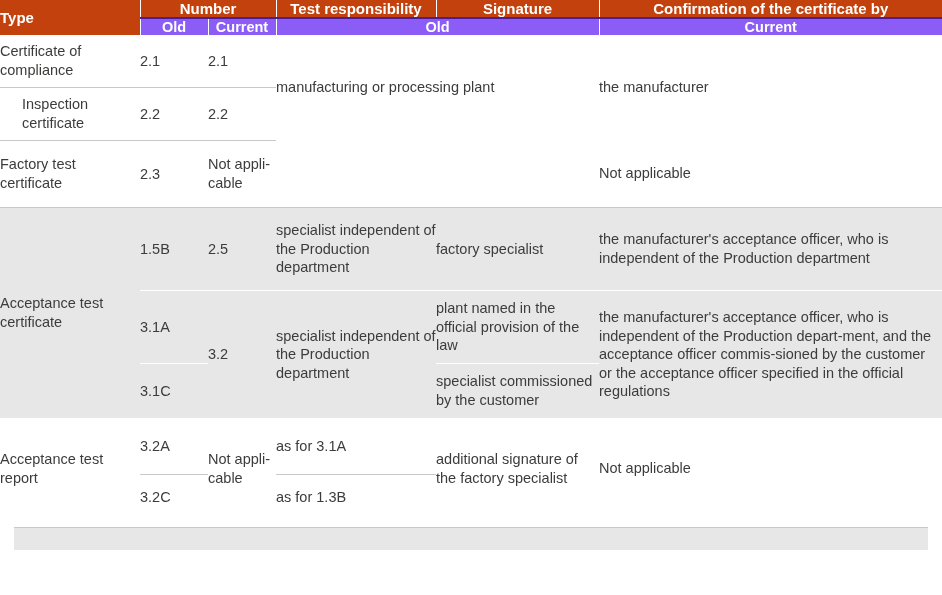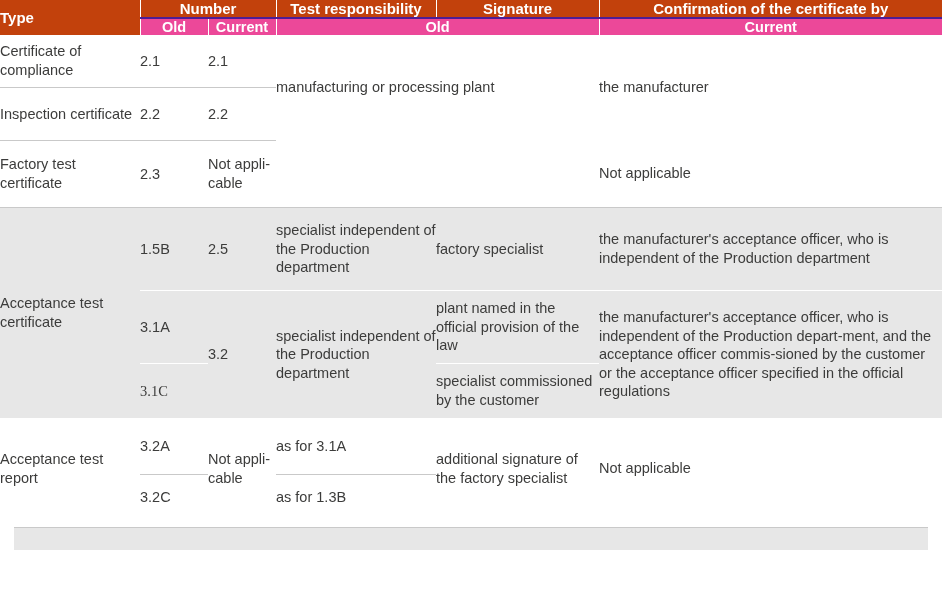--- a/index.html
+++ b/index.html
@@ -29,21 +29,21 @@
     font-size: 15px;
     text-align: center;
     vertical-align: middle;
     padding: 6px 4px;
   }
   .hdr-type {
     text-align: left;
     padding-left: 14px;
   }
   .hdr-sub {
-    background: #ec4899;
+    background: #8b5cf6;
     color: #ffffff;
     font-size: 14.5px;
     text-align: center;
     vertical-align: middle;
     padding: 6px 4px;
   }
   .hdr-div-bottom {
     border-bottom: 2px solid #4c1d95;
   }
   .hdr-div-right {
@@ -118,21 +118,21 @@
 
     <tr>
       <td class="cell cell-left white rule" style="height:52px;margin-top:12px;">Certificate of compliance</td>
       <td class="cell white rule">2.1</td>
       <td class="cell white rule">2.1</td>
       <td class="cell white" colspan="2" rowspan="2">manufacturing or processing plant</td>
       <td class="cell white" rowspan="2">the manufacturer</td>
     </tr>
 
     <tr>
-      <td class="cell cell-left white rule" style="height:52px;">Inspection certificate</td>
+      <td class="cell cell-left white rule" style="height:52px;padding-left:22px;">Inspection certificate</td>
       <td class="cell white rule">2.2</td>
       <td class="cell white rule">2.2</td>
     </tr>
 
     <tr>
       <td class="cell cell-left white rule" style="height:66px;">Factory test certificate</td>
       <td class="cell white rule">2.3</td>
       <td class="cell white rule">Not appli-cable</td>
       <td class="cell white rule" colspan="2"></td>
       <td class="cell white rule">Not applicable</td>
@@ -149,21 +149,21 @@
 
     <tr>
       <td class="cell shade rule-white" style="height:72px;">3.1A</td>
       <td class="cell shade" rowspan="2">3.2</td>
       <td class="cell shade" rowspan="2">specialist independent of the Production department</td>
       <td class="cell shade rule-white">plant named in the official provision of the law</td>
       <td class="cell shade" rowspan="2">the manufacturer's acceptance officer, who is independent of the Production depart-ment, and the acceptance officer commis-sioned by the customer or the acceptance officer specified in the official regulations</td>
     </tr>
 
     <tr>
-      <td class="cell shade" style="height:54px;font-family:Liberation Serif, serif;">3.1C</td>
+      <td class="cell shade" style="height:54px;">3.1C</td>
       <td class="cell shade">specialist commissioned by the customer</td>
     </tr>
 
     <tr>
       <td class="cell cell-left white" rowspan="2">Acceptance test report</td>
       <td class="cell white rule" style="height:56px;">3.2A</td>
       <td class="cell white" rowspan="2">Not appli-cable</td>
       <td class="cell white rule">as for 3.1A</td>
       <td class="cell white" rowspan="2">additional signature of the factory specialist</td>
       <td class="cell white" rowspan="2">Not applicable</td>

